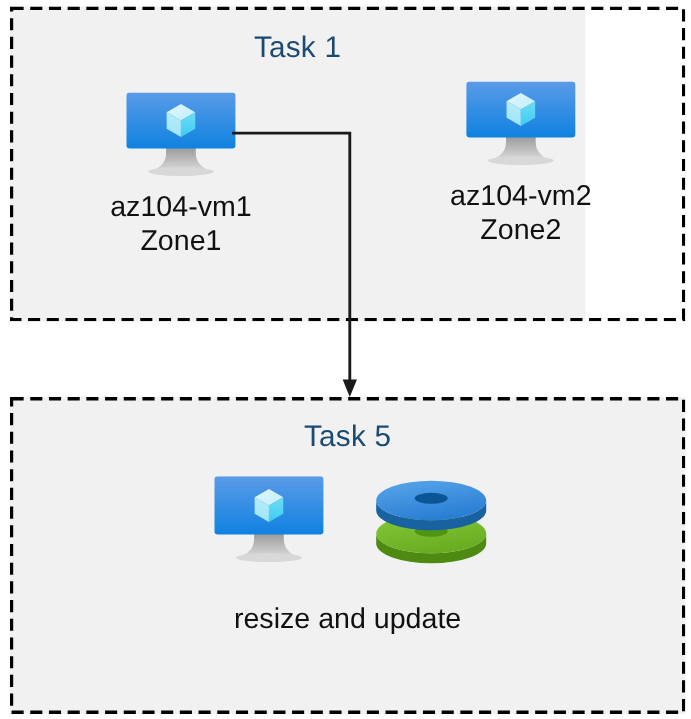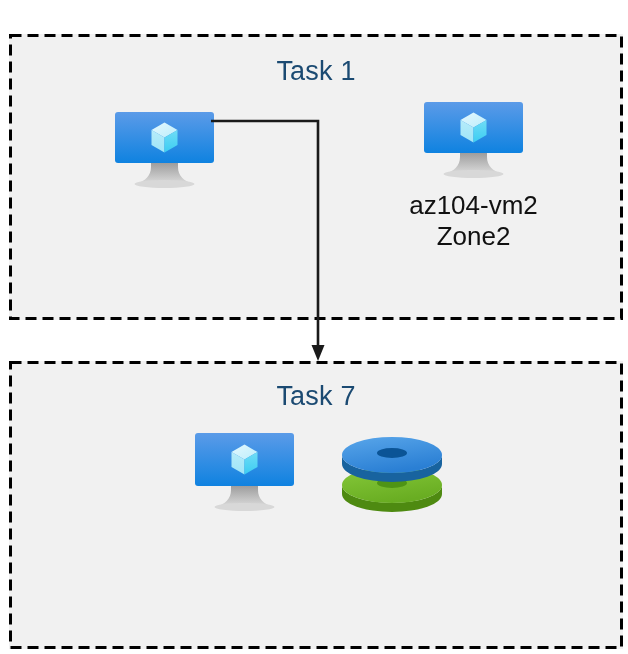--- a/index.html
+++ b/index.html
@@ -23,21 +23,21 @@
   .task-box {
     position: absolute;
     background: #f1f1f1;
     box-sizing: border-box;
   }
   .task-box .dash-border {
     position: absolute;
     inset: 0;
     pointer-events: none;
   }
-  #task1-box { left: 9px;  top: 6px;   width: 614px; height: 286px; margin-top: 28px; }
+  #task1-box { left: 9px;  top: 6px;   width: 523px; height: 286px; }
   #task2-box { left: 9px;  top: 361px; width: 614px; height: 288px; }
 
   .task-title {
     position: absolute;
     left: 0;
     width: 100%;
     text-align: center;
     color: #1b4a72;
     font-size: 27px;
     font-family: "Liberation Sans", sans-serif;
@@ -116,20 +116,22 @@
         <ellipse cx="102.5" cy="72" rx="30" ry="4" fill="#d8d8d8"></ellipse>
 
         <rect x="53" y="0" width="99" height="51" rx="3" fill="url(#vmScreen1)"></rect>
 
         <g transform="translate(102.5,25.5)">
           <path d="M0 -15 L13 -7.5 L0 0 L-13 -7.5 Z" fill="url(#cubeTopA1)"></path>
           <path d="M-13 -7.5 L0 0 L0 15 L-13 7.5 Z" fill="url(#cubeLeftA1)"></path>
           <path d="M13 -7.5 L13 7.5 L0 15 L0 0 Z" fill="url(#cubeRightA1)"></path>
         </g>
       </svg>
+      <div class="node-caption">az104-vm1
+Zone1</div>
     </div>
 
     <div class="node" style="left:362px; top:68px; width:205px;">
       <svg class="vm-icon" width="205" height="78" viewBox="0 0 205 78">
         <defs>
           <linearGradient id="vmScreen2" x1="0" y1="0" x2="0" y2="1">
             <stop offset="0" stop-color="#5b9be8"></stop>
             <stop offset="1" stop-color="#0f82e0"></stop>
           </linearGradient>
           <linearGradient id="vmStand2" x1="0" y1="0" x2="0" y2="1">
@@ -161,21 +163,21 @@
       <div class="node-caption">az104-vm2
 Zone2</div>
     </div>
   </div>
 
   <div id="task2-box" class="task-box">
     <svg class="dash-border" width="614" height="288">
       <rect x="1.5" y="1.5" width="611" height="285" fill="none" stroke="#000000" stroke-width="3" stroke-dasharray="11 6"></rect>
     </svg>
 
-    <div id="task2-title" class="task-title">Task 7</div>
+    <div id="task2-title" class="task-title">Task 5</div>
 
     <div class="node" style="left:110px; top:72px; width:394px;">
 
       <div style="display:flex; justify-content:center; align-items:flex-start; gap:36px;">
 
         <svg class="vm-icon" width="115" height="80" viewBox="0 0 115 80">
           <defs>
             <linearGradient id="vmScreen3" x1="0" y1="0" x2="0" y2="1">
               <stop offset="0" stop-color="#5b9be8"></stop>
               <stop offset="1" stop-color="#0f82e0"></stop>
@@ -226,20 +228,21 @@
           </g>
 
           <g>
             <path d="M4 22 a50 18 0 0 0 100 0 v9 a50 18 0 0 1 -100 0z" fill="#18639f"></path>
             <ellipse cx="54" cy="22" rx="50" ry="18" fill="url(#diskBlueTop)"></ellipse>
             <ellipse cx="54" cy="20" rx="15" ry="5" fill="#0b5496"></ellipse>
           </g>
         </svg>
       </div>
 
+      <div class="node-caption" style="margin-top:34px;">resize and update</div>
     </div>
   </div>
 
   <svg id="connector">
     <path d="M211 121 H318 V348" fill="none" stroke="#1a1a1a" stroke-width="2.6"></path>
     <path d="M318 361 L311.5 345 L324.5 345 Z" fill="#1a1a1a"></path>
   </svg>
 
 </div>
 

